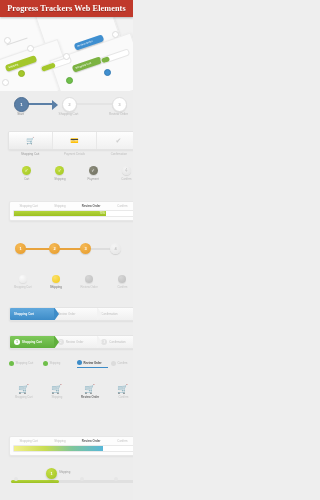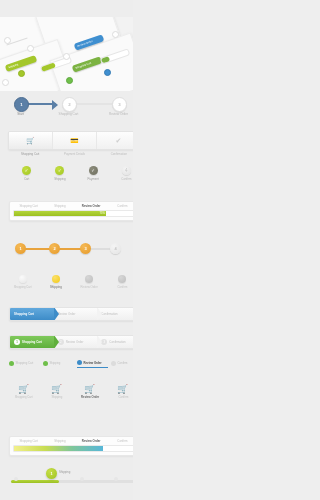--- a/index.html
+++ b/index.html
@@ -228,20 +228,23 @@
     font-size:4px;font-weight:bold;color:#ffffff;
     box-shadow:0 1px 2px rgba(0,0,0,.18);
   }
   .sl-kl{position:absolute;top:4px;font-size:2.9px;color:#9a9a9a;white-space:nowrap;}
 </style>
 </head>
 <body>
 
 <div class="page">
 
+  <div class="banner">
+    <span class="banner-text">Progress Trackers Web Elements</span>
+  </div>
 
   <div class="hero">
     <div class="persp slab-a"></div>
     <div class="persp slab-b"></div>
     <div class="persp slab-c"></div>
     <div class="persp slab-d"></div>
 
     <div class="pill pill-blue" style="left:74px;top:22px;width:30px;transform:rotate(-19deg);">
       <span class="pl">Review Order</span>
     </div>

